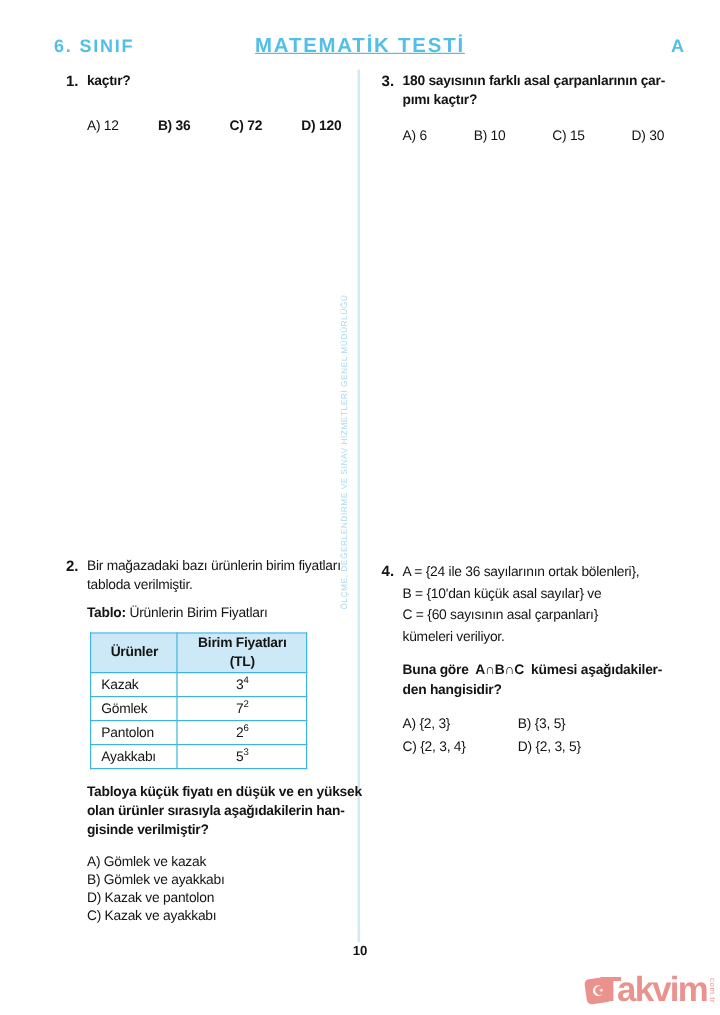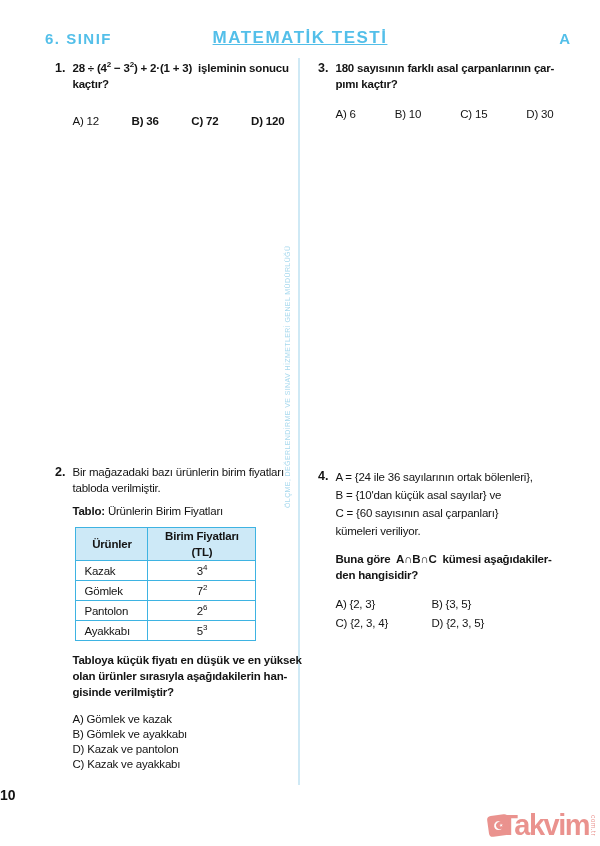--- a/index.html
+++ b/index.html
@@ -54,22 +54,22 @@
   table.price{border-collapse:collapse;margin-top:8px;margin-left:3px;}
   table.price th,table.price td{
     border:1.5px solid var(--table-border);font-size:11.5px;letter-spacing:-0.2px;
     height:20px;padding:0 8px;}
   table.price th{background:var(--table-header-bg);font-weight:bold;text-align:center;}
   table.price th.c2{text-align:center;}
   table.price td.c1{width:72px;text-align:left;}
   table.price td.c2{width:108px;text-align:center;}
   .q2-question{margin-top:11px;}
   
-  .page-number{position:absolute;left:0;right:0;top:787px;
-    font-weight:bold;font-size:14px;}
+  .page-number{position:absolute;left:0;right:0;top:787px;text-align:center;
+    font-weight:bold;font-size:11px;}
   
   .logo{position:absolute;right:3px;top:809px;display:flex;align-items:center;
     opacity:.55;}
   .logo-flag{width:21px;height:21px;background:var(--logo-red);border-radius:4px;
     transform:rotate(-8deg);color:#fff;font-size:12px;display:flex;
     align-items:center;justify-content:center;flex:0 0 auto;}
   .logo-word{font-weight:bold;font-size:29px;color:var(--logo-red);
     letter-spacing:-1.5px;margin-left:-9px;}
   .logo-domain{writing-mode:vertical-rl;font-size:6.5px;color:var(--logo-red);
     margin-left:1px;letter-spacing:.5px;}
@@ -82,21 +82,20 @@
   <div class="hdr-grade">6. SINIF</div>
   <div class="hdr-title">MATEMATİK TESTİ</div>
   <div class="hdr-booklet">A</div>
 
   <div class="divider"></div>
   <div class="side-text">ÖLÇME, DEĞERLENDİRME VE SINAV HİZMETLERİ GENEL MÜDÜRLÜĞÜ</div>
 
   <div class="q q1-pos">
     <div class="q-num">1.</div>
     <div class="q-body bold">
-      <span class="line pre"><span>28 ÷ (4</span><sup>2</sup><span> − 3</span><sup>2</sup><span>) + 2·(1 + 3)  işleminin sonucu</span></span>
       <span class="line">kaçtır?</span>
       <div class="opt-row">
         <span class="bold" style="font-weight:normal">A) 12</span>
         <span>B) 36</span>
         <span>C) 72</span>
         <span>D) 120</span>
       </div>
     </div>
   </div>
 

